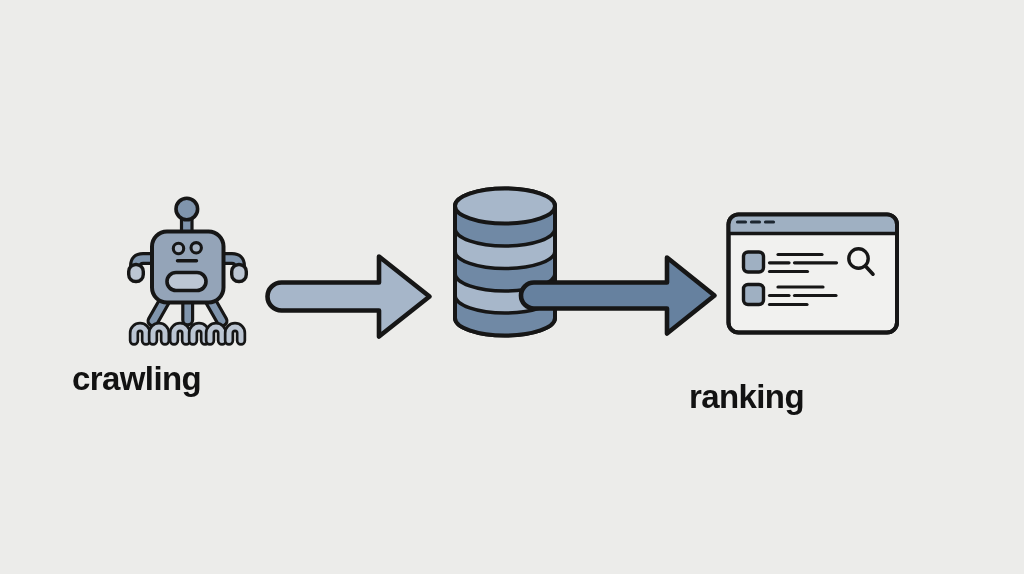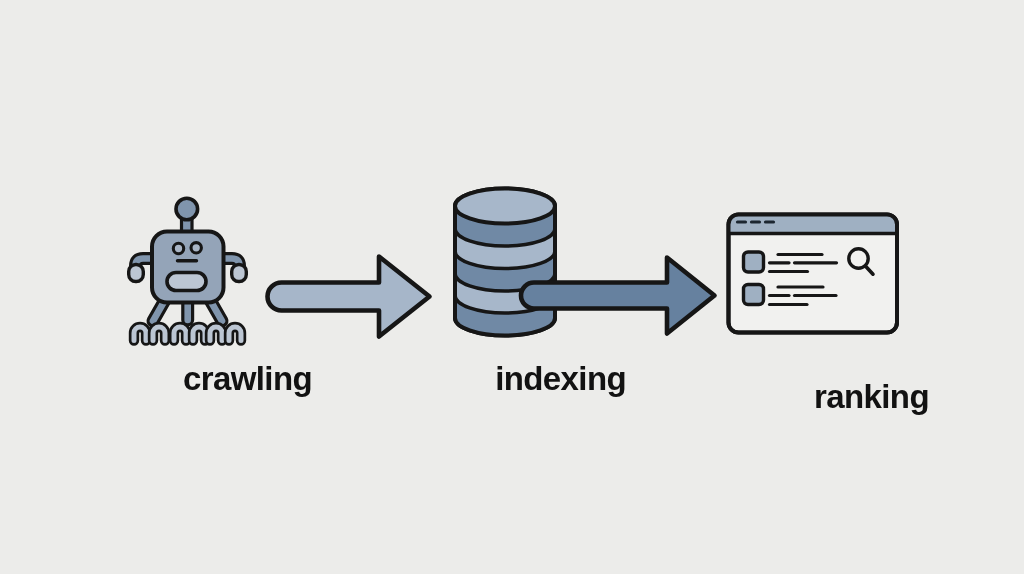--- a/index.html
+++ b/index.html
@@ -8,21 +8,21 @@
     --steel-pale:#bcc6d3; --steel-dark:#66819f; --db-dark:#7089a5;
     --panel:#f1f1ef; --bar:#9fb0c2;
   }
   html,body{margin:0;padding:0;}
   .stage{
     position:relative;width:1024px;height:574px;background:var(--bg);
     overflow:hidden;font-family:"Liberation Sans",sans-serif;
   }
   svg{position:absolute;left:0;top:0;}
   .stage-label{
-    position:absolute;width:240px;text-align:right;top:360px;
+    position:absolute;width:240px;text-align:left;top:360px;
     font-size:33px;font-weight:700;letter-spacing:-0.6px;color:var(--label);
   }
   .lbl-crawling{left:72px;}
   .lbl-indexing{left:386px;}
   .lbl-ranking{left:689px;margin-top:18px;}
 
   
   .ink{stroke:var(--ink);}
   .rc{stroke-linecap:round;stroke-linejoin:round;}
   .nofill{fill:none;}
@@ -144,15 +144,14 @@
       </g>
 
       <g>
         <circle cx="858.5" cy="258.5" r="9.7" class="nofill ink" stroke-width="3.4"></circle>
         <path d="M 865.4,266 L 873,274.2" class="tube-ink" stroke-width="3.6"></path>
       </g>
     </g>
   </svg>
 
   <div class="stage-label lbl-crawling">crawling</div>
-  <div class="stage-label lbl-indexing">indexing</div>
   <div class="stage-label lbl-ranking">ranking</div>
 </div>
 
 </body></html>

